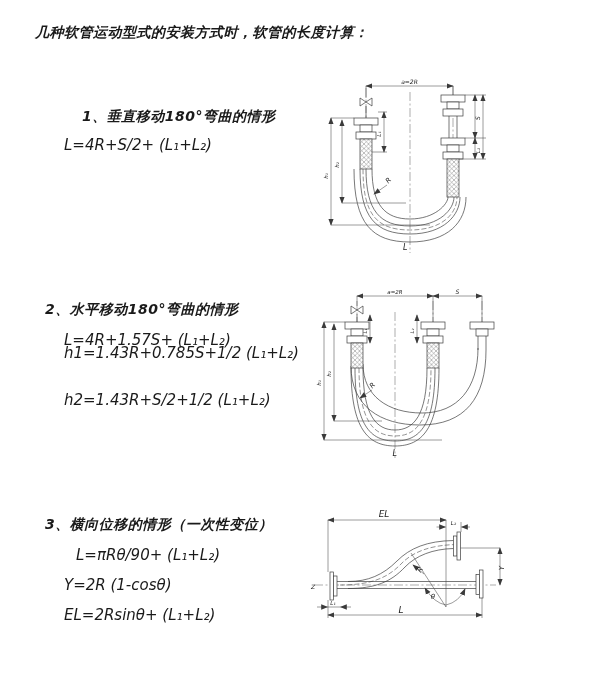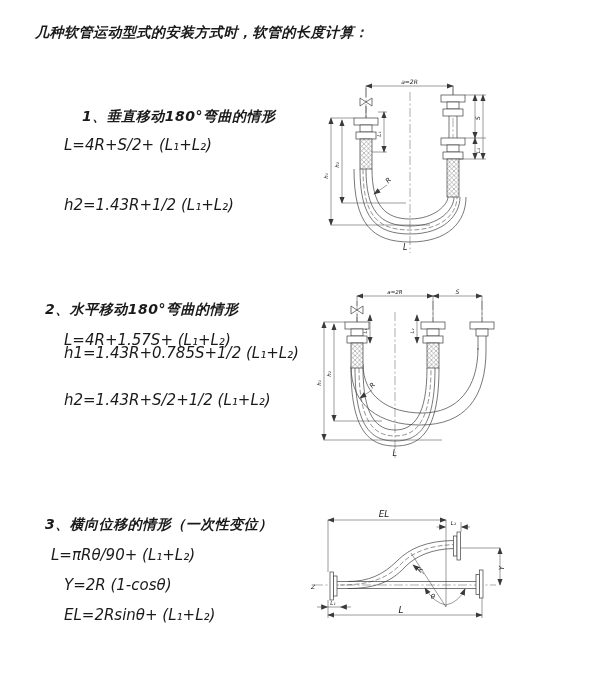--- a/index.html
+++ b/index.html
@@ -26,29 +26,28 @@
 </style>
 </head>
 <body>
 
 <div class="page">
 
   <div class="doc-title">几种软管运动型式的安装方式时，软管的长度计算：</div>
 
   <div class="sec-heading" style="left:45px; top:108px;margin-left:37px;">1、垂直移动180°弯曲的情形</div>
   <div class="formula" style="left:64px; top:136px;">L=4R+S/2+ (L₁+L₂)</div>
-  <div class="formula" style="left:64px; top:196px;">h2=1.43R+1/2 (L₁+L₂)</div>
 
   <div class="sec-heading" style="left:45px; top:301px;">2、水平移动180°弯曲的情形</div>
   <div class="formula" style="left:64px; top:331px;">L=4R+1.57S+ (L₁+L₂)</div>
   <div class="formula" style="left:64px; top:344px;">h1=1.43R+0.785S+1/2 (L₁+L₂)</div>
   <div class="formula" style="left:64px; top:391px;">h2=1.43R+S/2+1/2 (L₁+L₂)</div>
 
   <div class="sec-heading" style="left:45px; top:516px;">3、横向位移的情形（一次性变位）</div>
-  <div class="formula" style="left:51px; top:546px;">L=πRθ/90+ (L₁+L₂)</div>
+  <div class="formula" style="left:76px; top:546px;">L=πRθ/90+ (L₁+L₂)</div>
   <div class="formula" style="left:64px; top:576px;">Y=2R (1-cosθ)</div>
   <div class="formula" style="left:64px; top:606px;">EL=2Rsinθ+ (L₁+L₂)</div>
 
   <svg class="diag" style="left:310px; top:72px;" width="230" height="185" viewBox="0 0 230 185">
     <defs>
       <pattern id="braidp" width="4.5" height="4.5" patternUnits="userSpaceOnUse">
         <rect width="4.5" height="4.5" fill="#ffffff"></rect>
         <path d="M0,0 L4.5,4.5 M4.5,0 L0,4.5" stroke="#8a8a8a" stroke-width="0.55"></path>
       </pattern>
       <marker id="arr" viewBox="0 0 10 10" refX="9" refY="5" markerWidth="7" markerHeight="7" markerUnits="userSpaceOnUse" orient="auto-start-reverse">

